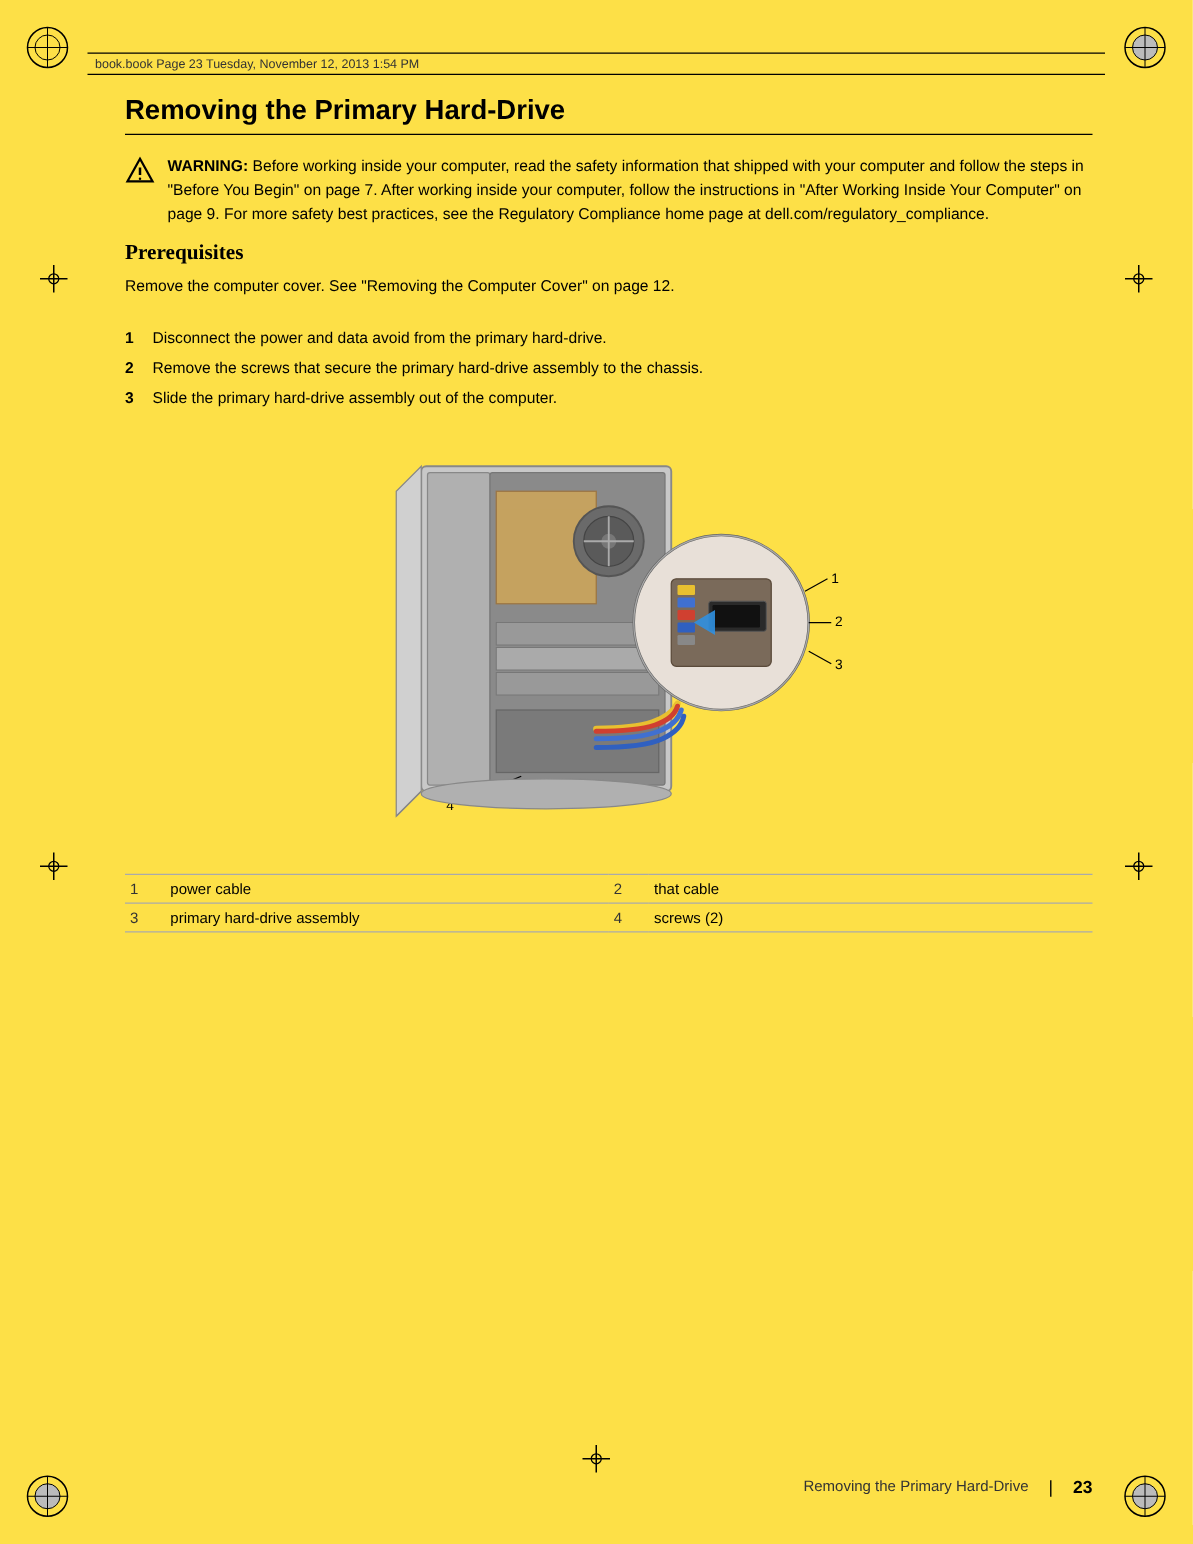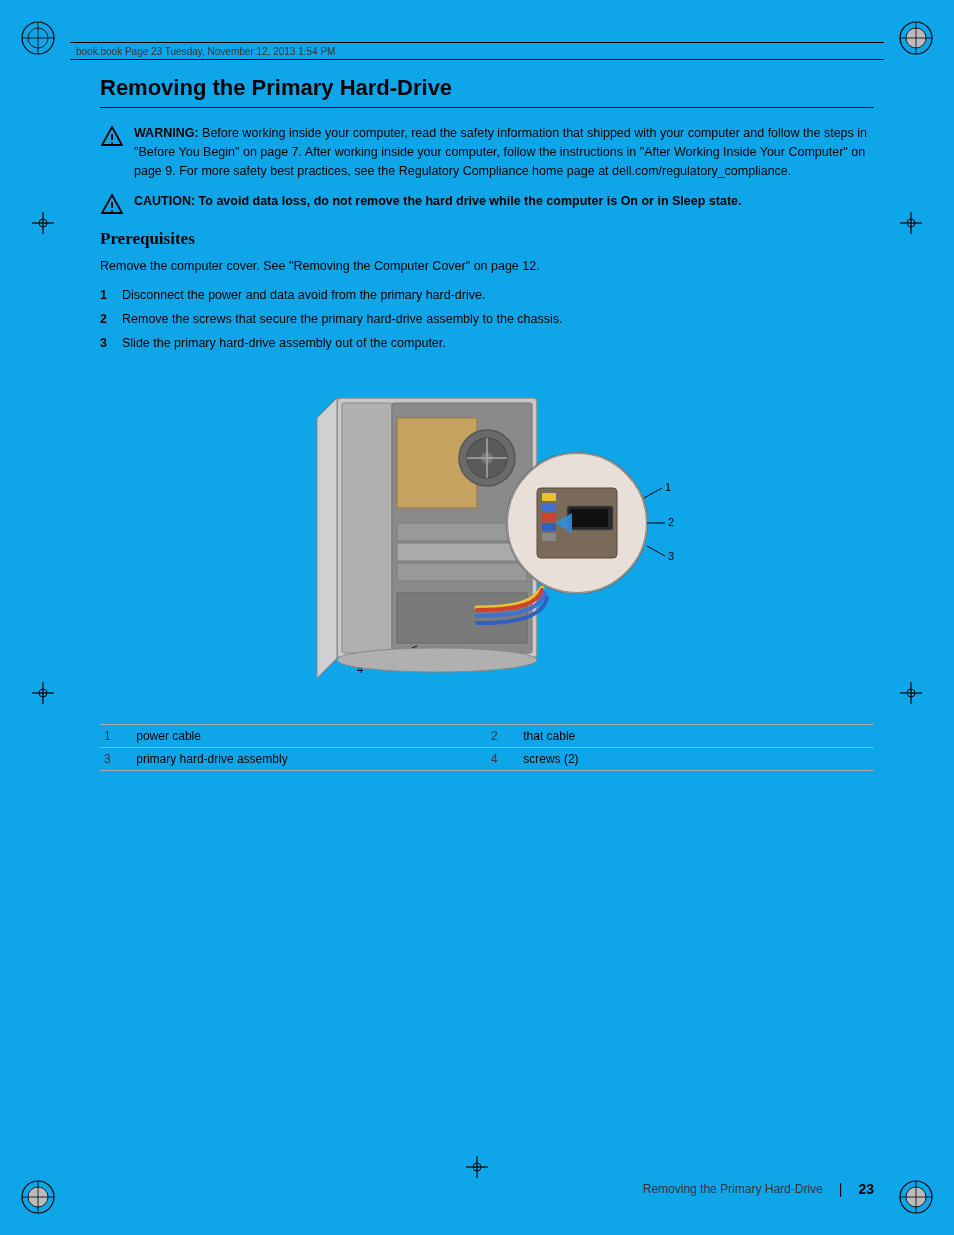--- a/index.html
+++ b/index.html
@@ -10,21 +10,21 @@
       font-size: 13px;
       color: #000;
       width: 954px;
       min-height: 1235px;
       position: relative;
     }
 
     .page-container {
       width: 954px;
       min-height: 1235px;
-      background: #0ea5e9;
+      background: #fde047;
       position: relative;
       padding: 0;
     }
 
     
     .corner {
       position: absolute;
       width: 40px;
       height: 40px;
     }
@@ -97,21 +97,21 @@
       font-size: 17px;
       font-weight: bold;
       margin-top: 6px;
       margin-bottom: 8px;
       font-family: Liberation Serif, serif;
     }
 
     
     .prerequisites-text {
       font-size: 12.5px;
-      margin-bottom: 10px;
+      margin-bottom: 22px;
       line-height: 1.5;
     }
 
     
     .procedure-list {
       list-style: none;
       padding: 0;
       margin-bottom: 16px;
     }
     .procedure-list li {
@@ -284,32 +284,20 @@
           <polygon points="12,2 22,20 2,20" fill="none" stroke="#000" stroke-width="1.8"></polygon>
           <line x1="12" y1="9" x2="12" y2="15" stroke="#000" stroke-width="2"></line>
           <circle cx="12" cy="18" r="1" fill="#000"></circle>
         </svg>
       </div>
       <div class="notice-text">
         <strong>WARNING: </strong><span>Before working inside your computer, read the safety information that shipped with your computer and follow the steps in "Before You Begin" on page 7. After working inside your computer, follow the instructions in "After Working Inside Your Computer" on page 9. For more safety best practices, see the Regulatory Compliance home page at dell.com/regulatory_compliance.</span>
       </div>
     </div>
 
-    <div class="notice-block">
-      <div class="notice-icon">
-        <svg viewBox="0 0 24 24" xmlns="http://www.w3.org/2000/svg">
-          <polygon points="12,2 22,20 2,20" fill="none" stroke="#000" stroke-width="1.8"></polygon>
-          <line x1="12" y1="9" x2="12" y2="15" stroke="#000" stroke-width="2"></line>
-          <circle cx="12" cy="18" r="1" fill="#000"></circle>
-        </svg>
-      </div>
-      <div class="notice-text">
-        <strong>CAUTION: </strong><strong>To avoid data loss, do not remove the hard drive while the computer is On or in Sleep state.</strong>
-      </div>
-    </div>
 
 
     <h2 class="section-heading">Prerequisites</h2>
     <p class="prerequisites-text">Remove the computer cover. See "Removing the Computer Cover" on page 12.</p>
 
     <ol class="procedure-list">
       <li>
         <span class="step-num">1</span>
         <span>Disconnect the power and data avoid from the primary hard-drive.</span>
       </li>

